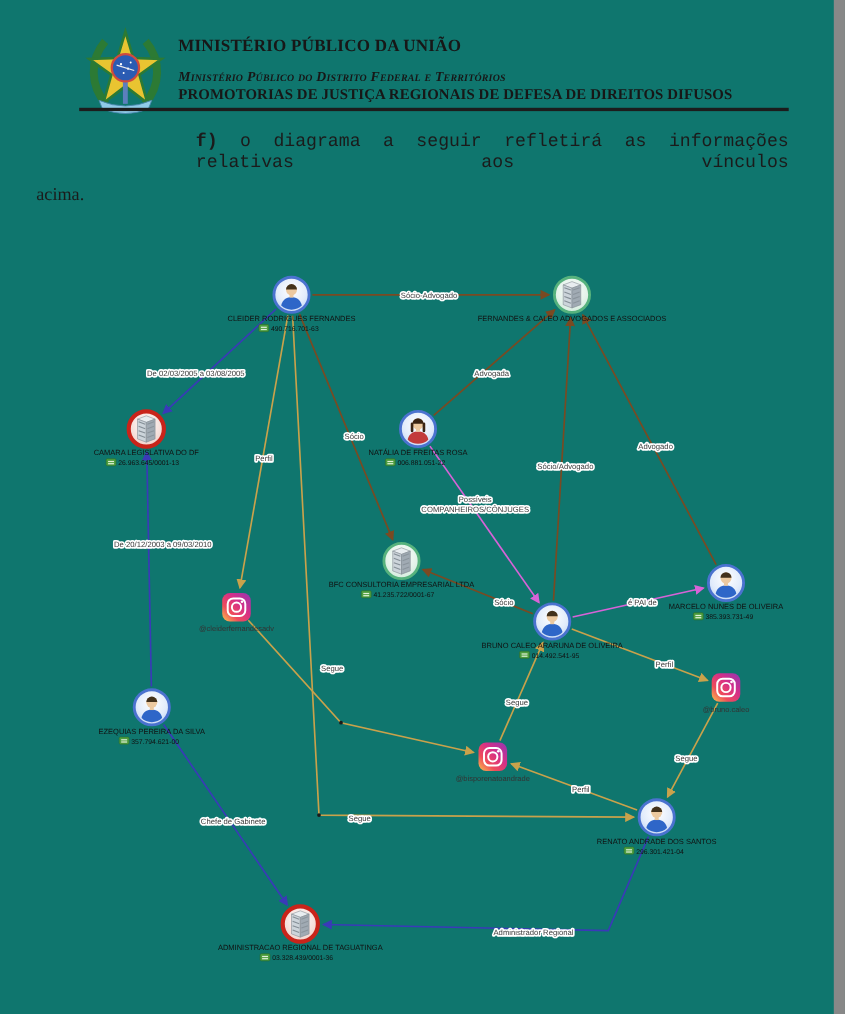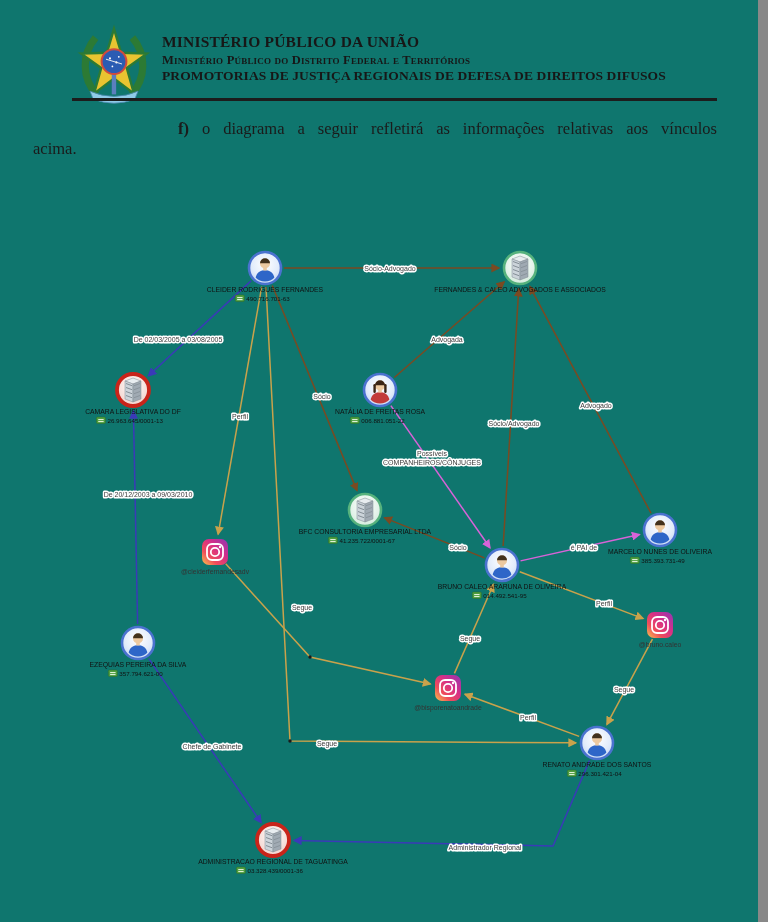--- a/index.html
+++ b/index.html
@@ -2,27 +2,27 @@
 <html><head>
 <meta charset="utf-8">
 <style>
   html,body{margin:0;padding:0;background:#888;}
   .page{position:relative;width:758px;height:922px;background:#0f766e;overflow:hidden;
         font-family:"Liberation Serif",serif;}
   
   .coat{position:absolute;left:74px;top:24px;width:80px;height:80px;}
   .h-text{position:absolute;left:162px;top:33px;color:#171717;}
   .h1{font-size:15.5px;font-weight:bold;letter-spacing:.2px;}
-  .h2{font-size:12.5px;font-weight:bold;font-variant:small-caps;margin-top:2px;letter-spacing:.2px;}
+  .h2{font-size:12.5px;font-weight:bold;font-variant:small-caps;margin-top:12px;letter-spacing:.2px;font-style:italic;}
   .h3{font-size:13.5px;font-weight:bold;margin-top:0;letter-spacing:.1px;}
   .rule{position:absolute;left:72px;top:98px;width:645px;height:3px;background:#1c1c1c;}
   
   .para{position:absolute;left:33px;top:119px;width:684px;font-size:16.5px;color:#1b1b1b;}
-  .p1{text-align:justify;text-align-last:justify;padding-left:145px;}
-  .p2{}
+  .p1{text-align:justify;text-align-last:justify;padding-left:145px;font-family:Liberation Mono, monospace;}
+  .p2{margin-top:10px;}
   .lead{font-weight:bold;}
   
   #diagram-svg{position:absolute;left:0;top:0;width:768px;height:922px;}
   #diagram-svg text{font-family:"Liberation Sans","DejaVu Sans",sans-serif;}
   .elabel{font-size:7px;fill:#3a3a3a;text-anchor:middle;
           paint-order:stroke;stroke:#ffffff;stroke-width:3px;stroke-linejoin:round;}
   .nname{font-size:6.8px;fill:#111;text-anchor:middle;}
   .ndoc{font-size:6.2px;fill:#111;}
   .nhandle{font-size:6.8px;fill:#333;text-anchor:middle;}
 </style>

